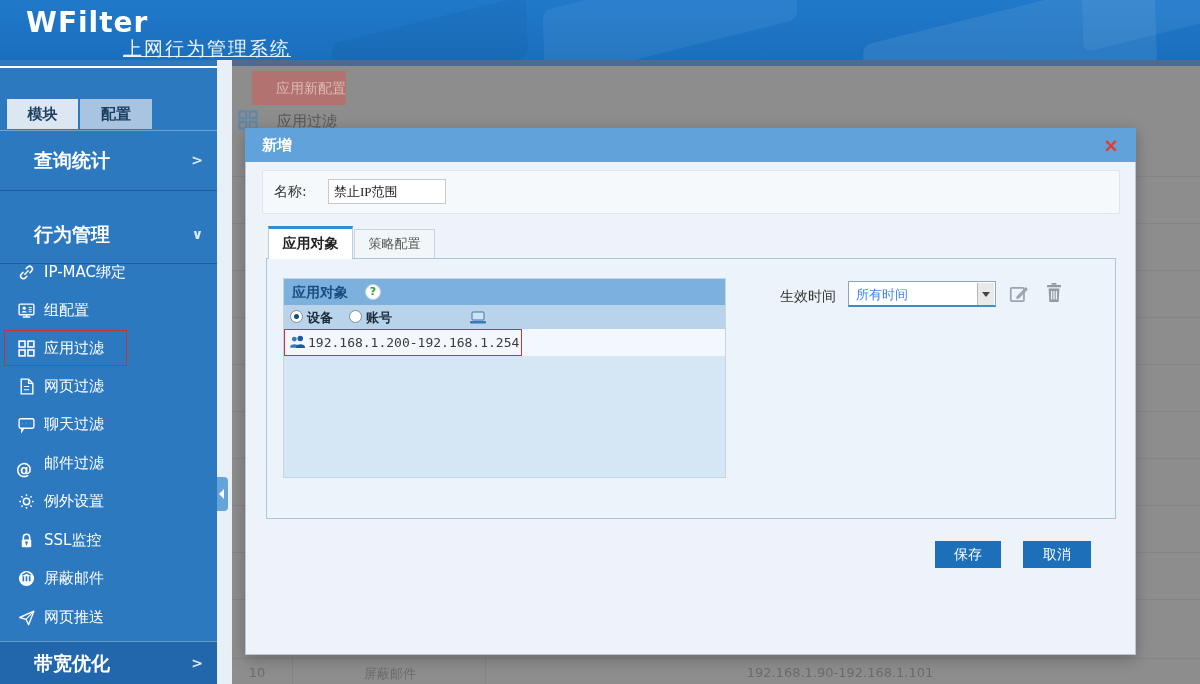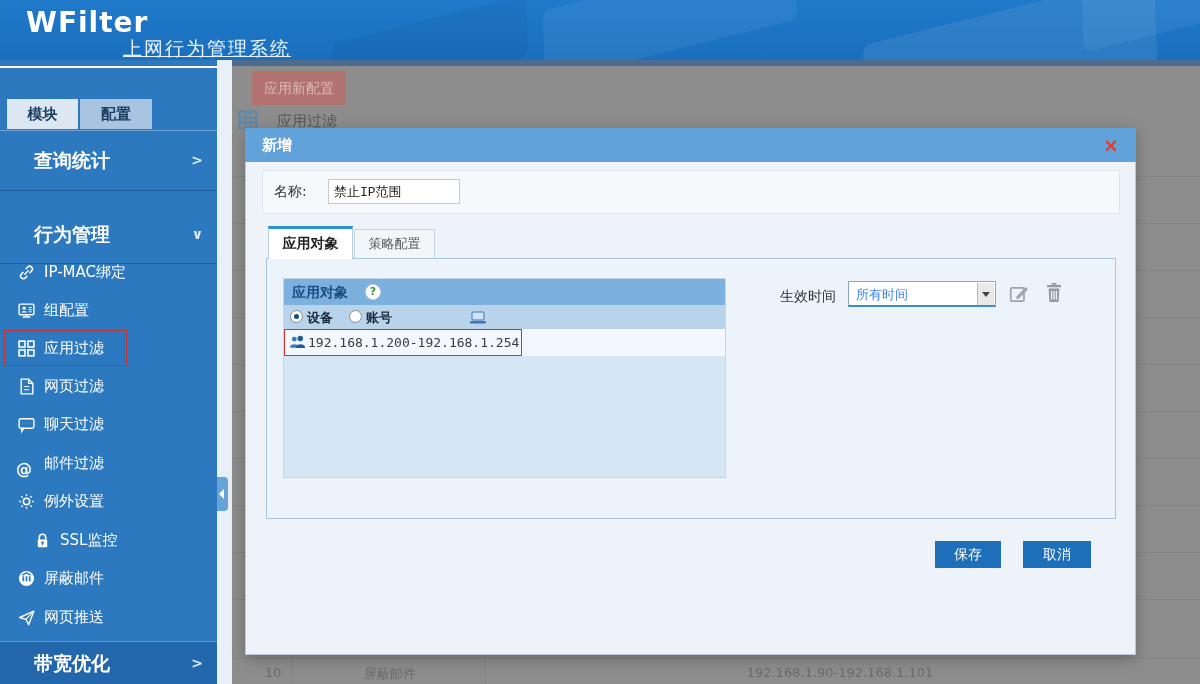--- a/index.html
+++ b/index.html
@@ -40,38 +40,38 @@
   .collapse-handle { left:217px; top:477px; width:11px; height:34px; background:#66a3d9; border-radius:0 4px 4px 0; cursor:pointer; }
   .collapse-handle::after { content:""; position:absolute; left:2px; top:12px; border-top:5px solid transparent;
                             border-bottom:5px solid transparent; border-right:5px solid #fff; }
 
   .light-strip { left:217px; top:60px; width:15px; height:624px; background:#e8eff6; }
 
   
   .content-base { left:232px; top:60px; width:968px; height:624px; background:#8d8d8d; }
   .content-topbar { left:232px; top:60px; width:968px; height:6px; background:#4d6b8e; }
   .apply-btn { left:252px; top:71px; width:94px; height:34px; background:#b27270; color:#ddbab5;
-               font-size:14px; text-align:center; line-height:34px; cursor:pointer; }
+               font-size:14px; text-align:right; line-height:34px; cursor:pointer; }
   .bg-grid-ic { left:237px; top:109px; width:22px; height:22px; }
   .bg-title { left:277px; top:112px; color:#565656; font-size:15px; }
   .vline { top:130px; width:1px; height:554px; background:#848484; }
   .hline { left:232px; width:968px; height:1px; background:#858585; }
   .bg-cell { top:665px; color:#6b6b6b; font-size:13px; text-align:center; }
 
   
   .modal-body { left:245px; top:128px; width:891px; height:527px; background:#edf3f8; border:1px solid #b7c7d5; border-top:none;
                 box-shadow:0 4px 14px rgba(0,0,0,0.25); }
   .modal-header { left:245px; top:128px; width:891px; height:34px; background:#62a2da; }
   .modal-title { left:262px; top:128px; height:34px; line-height:34px; color:#fff; font-size:15px; font-weight:bold; }
   .modal-close { left:1098px; top:132px; width:26px; height:26px; color:#e23c2a; font-size:19px; font-weight:bold;
                  text-align:center; line-height:26px; cursor:pointer; }
   .name-box { left:262px; top:170px; width:858px; height:44px; background:#f5f9fc; border:1px solid #dde6ec; border-radius:2px; }
   .name-label { left:274px; top:183px; font-size:14px; color:#333; }
-  .name-input { left:328px; top:179px; width:132px; height:25px; border:1px solid #c9c9c9; background:#fff;
-                font-size:13px; padding-left:5px; font-family:Liberation Mono, monospace; color:#222; }
+  .name-input { left:328px; top:179px; width:118px; height:25px; border:1px solid #c9c9c9; background:#fff;
+                font-size:13px; padding-left:5px; font-family:Liberation Serif, serif; color:#222; }
   .mtab { text-align:center; cursor:pointer; }
   .mtab-active { left:268px; top:226px; width:85px; height:33px; background:#fff; border:1px solid #b9cfe0; border-bottom:none;
                  border-top:3px solid #2a8ed8; font-size:14px; font-weight:bold; color:#222; line-height:28px; z-index:4; }
   .mtab-idle { left:354px; top:229px; width:81px; height:30px; background:#f2f6f9; border:1px solid #c6d5e2; border-bottom:none;
                font-size:13px; color:#555; line-height:28px; }
   .tabpane { left:266px; top:258px; width:850px; height:261px; background:#ecf3fa; border:1px solid #a9c6dc; }
 
   .obj-panel { left:283px; top:278px; width:443px; height:200px; background:#d5e6f4; border:1px solid #c2d6e6; }
   .obj-head { position:absolute; left:0; top:0; width:100%; height:26px; background:#7cb0dd; }
   .obj-head-lbl { position:absolute; left:8px; top:0; line-height:26px; font-size:14px; font-weight:bold; color:#1b4c82; }
@@ -197,21 +197,21 @@
   <div class="abs mi" style="top:482px;">
     <span class="mi-ic">
       <svg width="19" height="19" viewBox="0 0 18 18" fill="none" stroke="#fff" stroke-width="1.4">
         <circle cx="9" cy="9" r="3"></circle>
         <path d="M9 3.8 v-1.6 M9 14.2 v1.6 M3.8 9 h-1.6 M14.2 9 h1.6 M5.3 5.3 L4.1 4.1 M12.7 12.7 l1.2 1.2 M12.7 5.3 l1.2-1.2 M5.3 12.7 l-1.2 1.2"></path>
       </svg>
     </span>
     <span class="mi-lb">例外设置</span>
   </div>
 
-  <div class="abs mi" style="top:521px;margin-left:16px;">
+  <div class="abs mi" style="top:521px;">
     <span class="mi-ic">
       <svg width="19" height="19" viewBox="0 0 18 18">
         <path d="M6 9 V6 a3 3 0 0 1 6 0 v3" fill="none" stroke="#fff" stroke-width="1.5"></path>
         <rect x="4.5" y="8" width="9" height="7.5" rx="1" fill="#fff"></rect>
         <circle cx="9" cy="11" r="1.2" fill="#2d79c0"></circle>
           <path d="M9 11.5 v2" stroke="#2d79c0" stroke-width="1.2"></path>
       </svg>
     </span>
     <span class="mi-lb">SSL监控</span>
   </div>
@@ -267,21 +267,21 @@
   <div class="abs hline" style="top:270px;"></div>
   <div class="abs hline" style="top:317px;"></div>
   <div class="abs hline" style="top:364px;"></div>
   <div class="abs hline" style="top:411px;"></div>
   <div class="abs hline" style="top:458px;"></div>
   <div class="abs hline" style="top:505px;"></div>
   <div class="abs hline" style="top:552px;"></div>
   <div class="abs hline" style="top:599px;"></div>
   <div class="abs hline" style="top:658px;"></div>
 
-  <div class="abs bg-cell" style="left:248px; width:50px;">10</div>
+  <div class="abs bg-cell" style="left:232px; width:50px;">10</div>
   <div class="abs bg-cell" style="left:300px; width:180px;">屏蔽邮件</div>
   <div class="abs bg-cell" style="left:690px; width:300px;">192.168.1.90-192.168.1.101</div>
 
   <div class="abs modal-body"></div>
   <div class="abs modal-header"></div>
   <div class="abs modal-title">新增</div>
   <div class="abs modal-close">×</div>
 
   <div class="abs name-box"></div>
   <div class="abs name-label">名称:</div>

